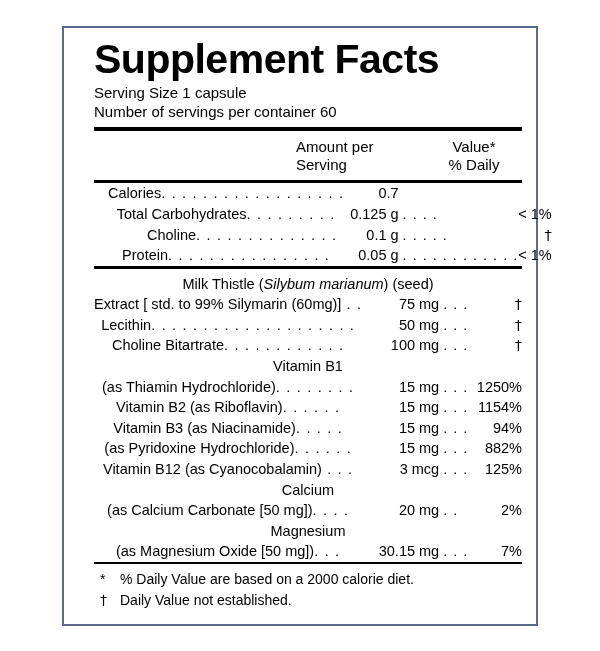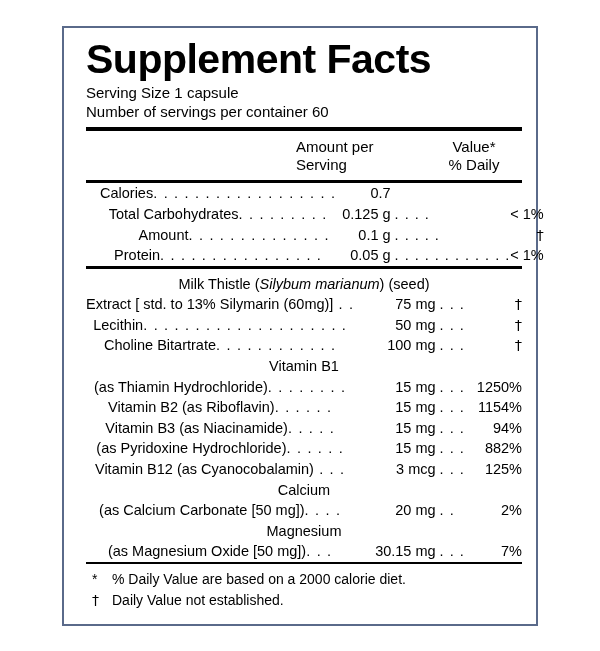--- a/index.html
+++ b/index.html
@@ -19,21 +19,21 @@
     left: 62px;
     top: 26px;
     width: 476px;
     height: 600px;
     border: 2px solid #5a6a8a;
     background: #ffffff;
     box-sizing: border-box;
   }
   .inner {
     position: absolute;
-    left: 22px;
+    left: 30px;
     top: 10px;
     right: 14px;
   }
   .title {
     font-family: "Liberation Sans", sans-serif;
     font-size: 41px;
     font-weight: bold;
     letter-spacing: -0.5px;
     line-height: 1.05;
     margin-bottom: 2px;
@@ -146,21 +146,21 @@
           <td class="col-dots"></td>
           <td class="col-dv"></td>
         </tr>
         <tr>
           <td class="col-name indent1"><span>Total Carbohydrates</span><span class="leader">. . . . . . . . .</span></td>
           <td class="col-amt">0.125 g</td>
           <td class="col-dots">. . . .</td>
           <td class="col-dv">&lt; 1%</td>
         </tr>
         <tr>
-          <td class="col-name indent2"><span>Amount</span><span class="leader">. . . . . . . . . . . . . .</span></td>
+          <td class="col-name indent2"><span>Choline</span><span class="leader">. . . . . . . . . . . . . .</span></td>
           <td class="col-amt">0.1 g</td>
           <td class="col-dots">. . . . .</td>
           <td class="col-dv dagger">†</td>
         </tr>
         <tr>
           <td class="col-name indent1"><span>Protein</span><span class="leader">. . . . . . . . . . . . . . . .</span></td>
           <td class="col-amt">0.05 g</td>
           <td class="col-dots">. . . . . . . . . . . .</td>
           <td class="col-dv">&lt; 1%</td>
         </tr>
@@ -168,21 +168,21 @@
     </table>
 
     <div class="rule-med"></div>
 
     <table class="facts">
       <tbody>
         <tr class="sect-gap-top">
           <td class="col-name" colspan="4"><span>Milk Thistle (</span><span class="ital">Silybum marianum</span><span>) (seed)</span></td>
         </tr>
         <tr>
-          <td class="col-name"><span>Extract [ std. to 13% Silymarin (60mg)]</span><span class="leader"> . .</span></td>
+          <td class="col-name"><span>Extract [ std. to 99% Silymarin (60mg)]</span><span class="leader"> . .</span></td>
           <td class="col-amt">75 mg</td>
           <td class="col-dots">. . .</td>
           <td class="col-dv dagger">†</td>
         </tr>
         <tr>
           <td class="col-name"><span>Lecithin</span><span class="leader">. . . . . . . . . . . . . . . . . . . .</span></td>
           <td class="col-amt">50 mg</td>
           <td class="col-dots">. . .</td>
           <td class="col-dv dagger">†</td>
         </tr>

